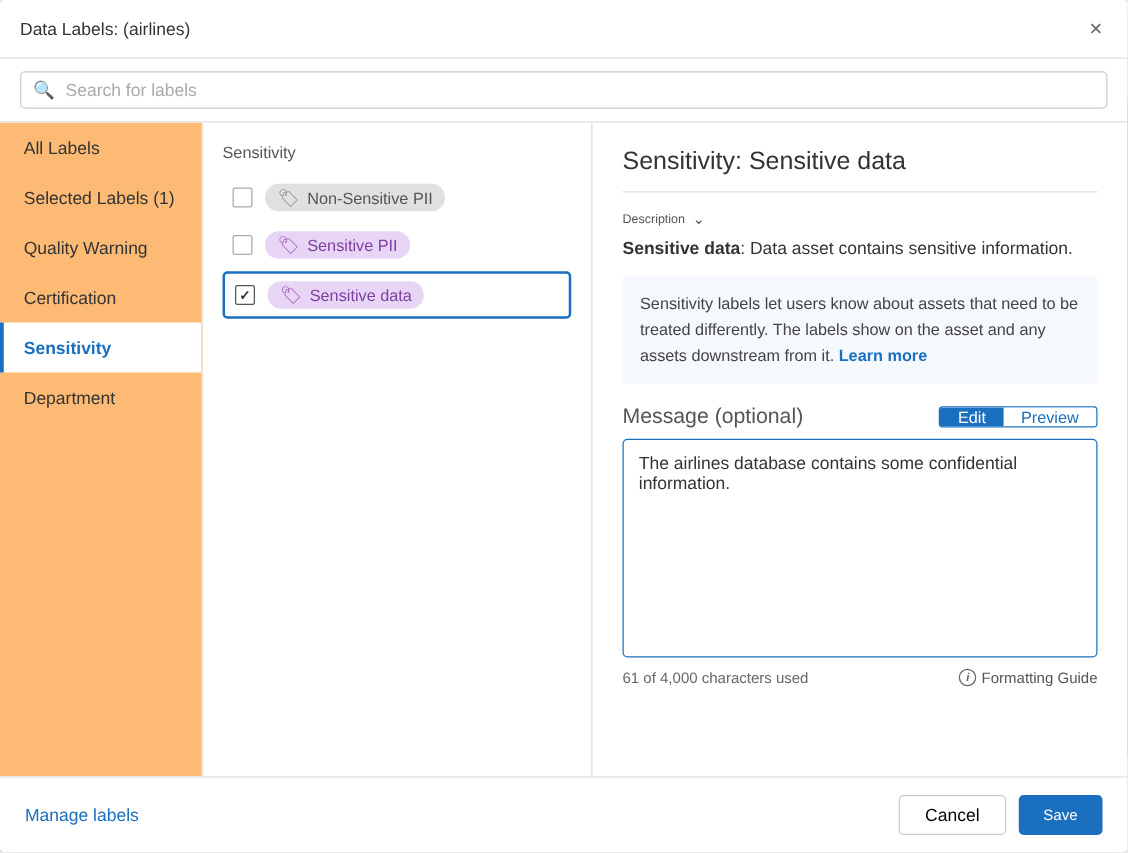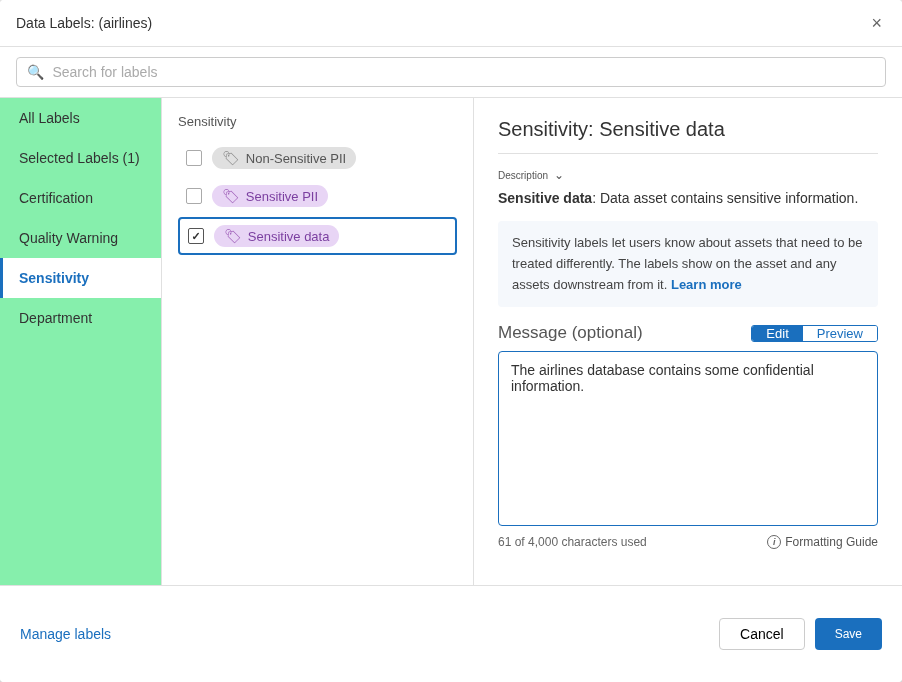--- a/index.html
+++ b/index.html
@@ -18,21 +18,21 @@
     .search-bar { padding: 10px 16px; border-bottom: 1px solid #e0e0e0; flex-shrink: 0; }
     .search-input-wrap { display: flex; align-items: center; border: 1px solid #ccc; border-radius: 4px; padding: 6px 10px; background: #fff; }
     .search-icon { color: #888; margin-right: 8px; font-size: 14px; }
     .search-input { border: none; outline: none; width: 100%; font-size: 14px; color: #333; background: transparent; }
     .search-input::placeholder { color: #aaa; }
 
     
     .modal-body { display: flex; flex: 1; overflow: hidden; }
 
     
-    .sidebar { width: 162px; border-right: 1px solid #e0e0e0; background: #86efac; flex-shrink: 0; display: flex; flex-direction: column; }
+    .sidebar { width: 162px; border-right: 1px solid #e0e0e0; background: #fdba74; flex-shrink: 0; display: flex; flex-direction: column; }
     .sidebar-item { padding: 12px 16px; cursor: pointer; font-size: 14px; color: #333; border-left: 3px solid transparent; }
     .sidebar-item.active { background: #fff; border-left-color: #1a6fbe; font-weight: 600; color: #1a6fbe; }
 
     
     .middle-panel { width: 312px; border-right: 1px solid #e0e0e0; padding: 16px; flex-shrink: 0; overflow-y: auto; }
     .section-label { font-size: 13px; color: #555; margin-bottom: 12px; }
 
     .label-item { display: flex; align-items: center; padding: 6px 8px; margin-bottom: 4px; border-radius: 4px; cursor: pointer; }
     .label-item.selected { border: 2px solid #1a6fbe; background: #fff; border-radius: 4px; }
 
@@ -69,21 +69,21 @@
     .message-tab { padding: 0 14px; font-size: 13px; cursor: pointer; background: #fff; color: #1a6fbe; border: none; }
     .message-tab.active { background: #1a6fbe; color: #fff; }
 
     .message-textarea { width: 100%; height: 175px; border: 1.5px solid #1a6fbe; border-radius: 4px; padding: 10px 12px; font-size: 14px; color: #333; resize: none; outline: none; font-family: inherit; }
 
     .message-footer { display: flex; justify-content: space-between; align-items: center; margin-top: 6px; font-size: 12px; color: #666; }
     .formatting-guide-link { display: flex; align-items: center; color: #555; text-decoration: none; font-size: 12px; cursor: pointer; }
     .info-circle { width: 14px; height: 14px; border: 1.5px solid #666; border-radius: 50%; display: inline-flex; align-items: center; justify-content: center; font-size: 9px; margin-right: 4px; color: #666; font-style: italic; font-weight: bold; }
 
     
-    .modal-footer { display: flex; align-items: center; justify-content: space-between; padding: 32px 20px; border-top: 1px solid #e0e0e0; background: #fff; flex-shrink: 0; }
+    .modal-footer { display: flex; align-items: center; justify-content: space-between; padding: 14px 20px; border-top: 1px solid #e0e0e0; background: #fff; flex-shrink: 0; }
     .manage-labels-link { color: #1a6fbe; font-size: 14px; cursor: pointer; text-decoration: none; }
     .footer-buttons { display: flex; gap: 10px; }
     .btn-cancel { padding: 7px 20px; border: 1px solid #ccc; border-radius: 4px; background: #fff; font-size: 14px; cursor: pointer; color: #000000; }
     .btn-save { padding: 7px 20px; border: none; border-radius: 4px; background: #1a6fbe; color: #fff; font-size: 12px; cursor: pointer; font-weight: 500; }
   </style>
 </head>
 <body>
 
 <div class="modal-overlay">
   <div class="modal">
@@ -103,24 +103,24 @@
     <div class="modal-body">
 
       <div class="sidebar">
         <div class="sidebar-item">
           <span>All Labels</span>
         </div>
         <div class="sidebar-item">
           <span>Selected Labels (1)</span>
         </div>
         <div class="sidebar-item">
+          <span>Quality Warning</span>
+        </div>
+        <div class="sidebar-item">
           <span>Certification</span>
-        </div>
-        <div class="sidebar-item">
-          <span>Quality Warning</span>
         </div>
         <div class="sidebar-item active">
           <span>Sensitivity</span>
         </div>
         <div class="sidebar-item">
           <span>Department</span>
         </div>
       </div>
 
       <div class="middle-panel">

